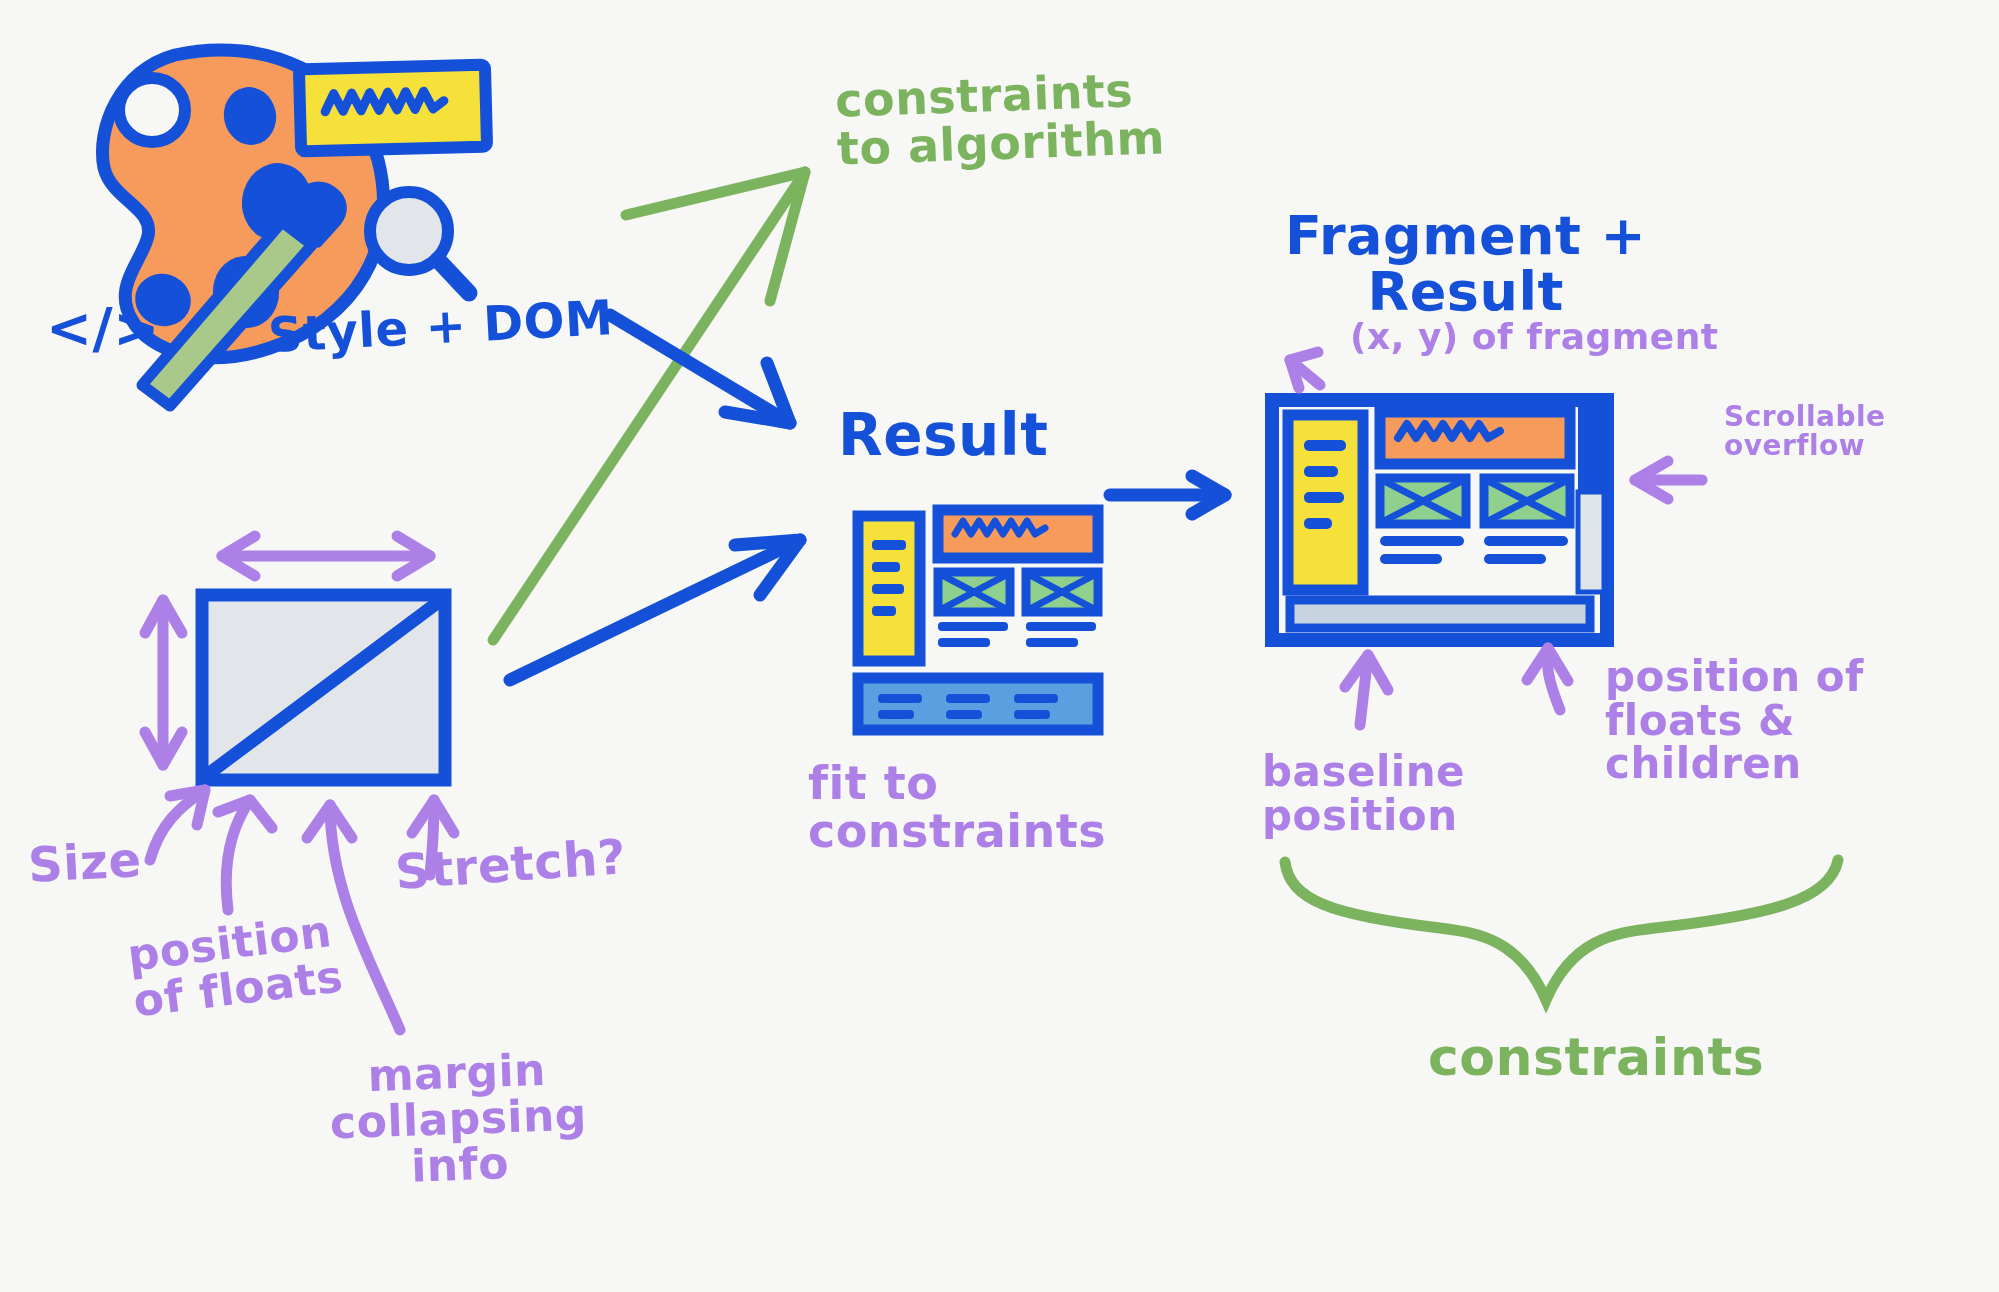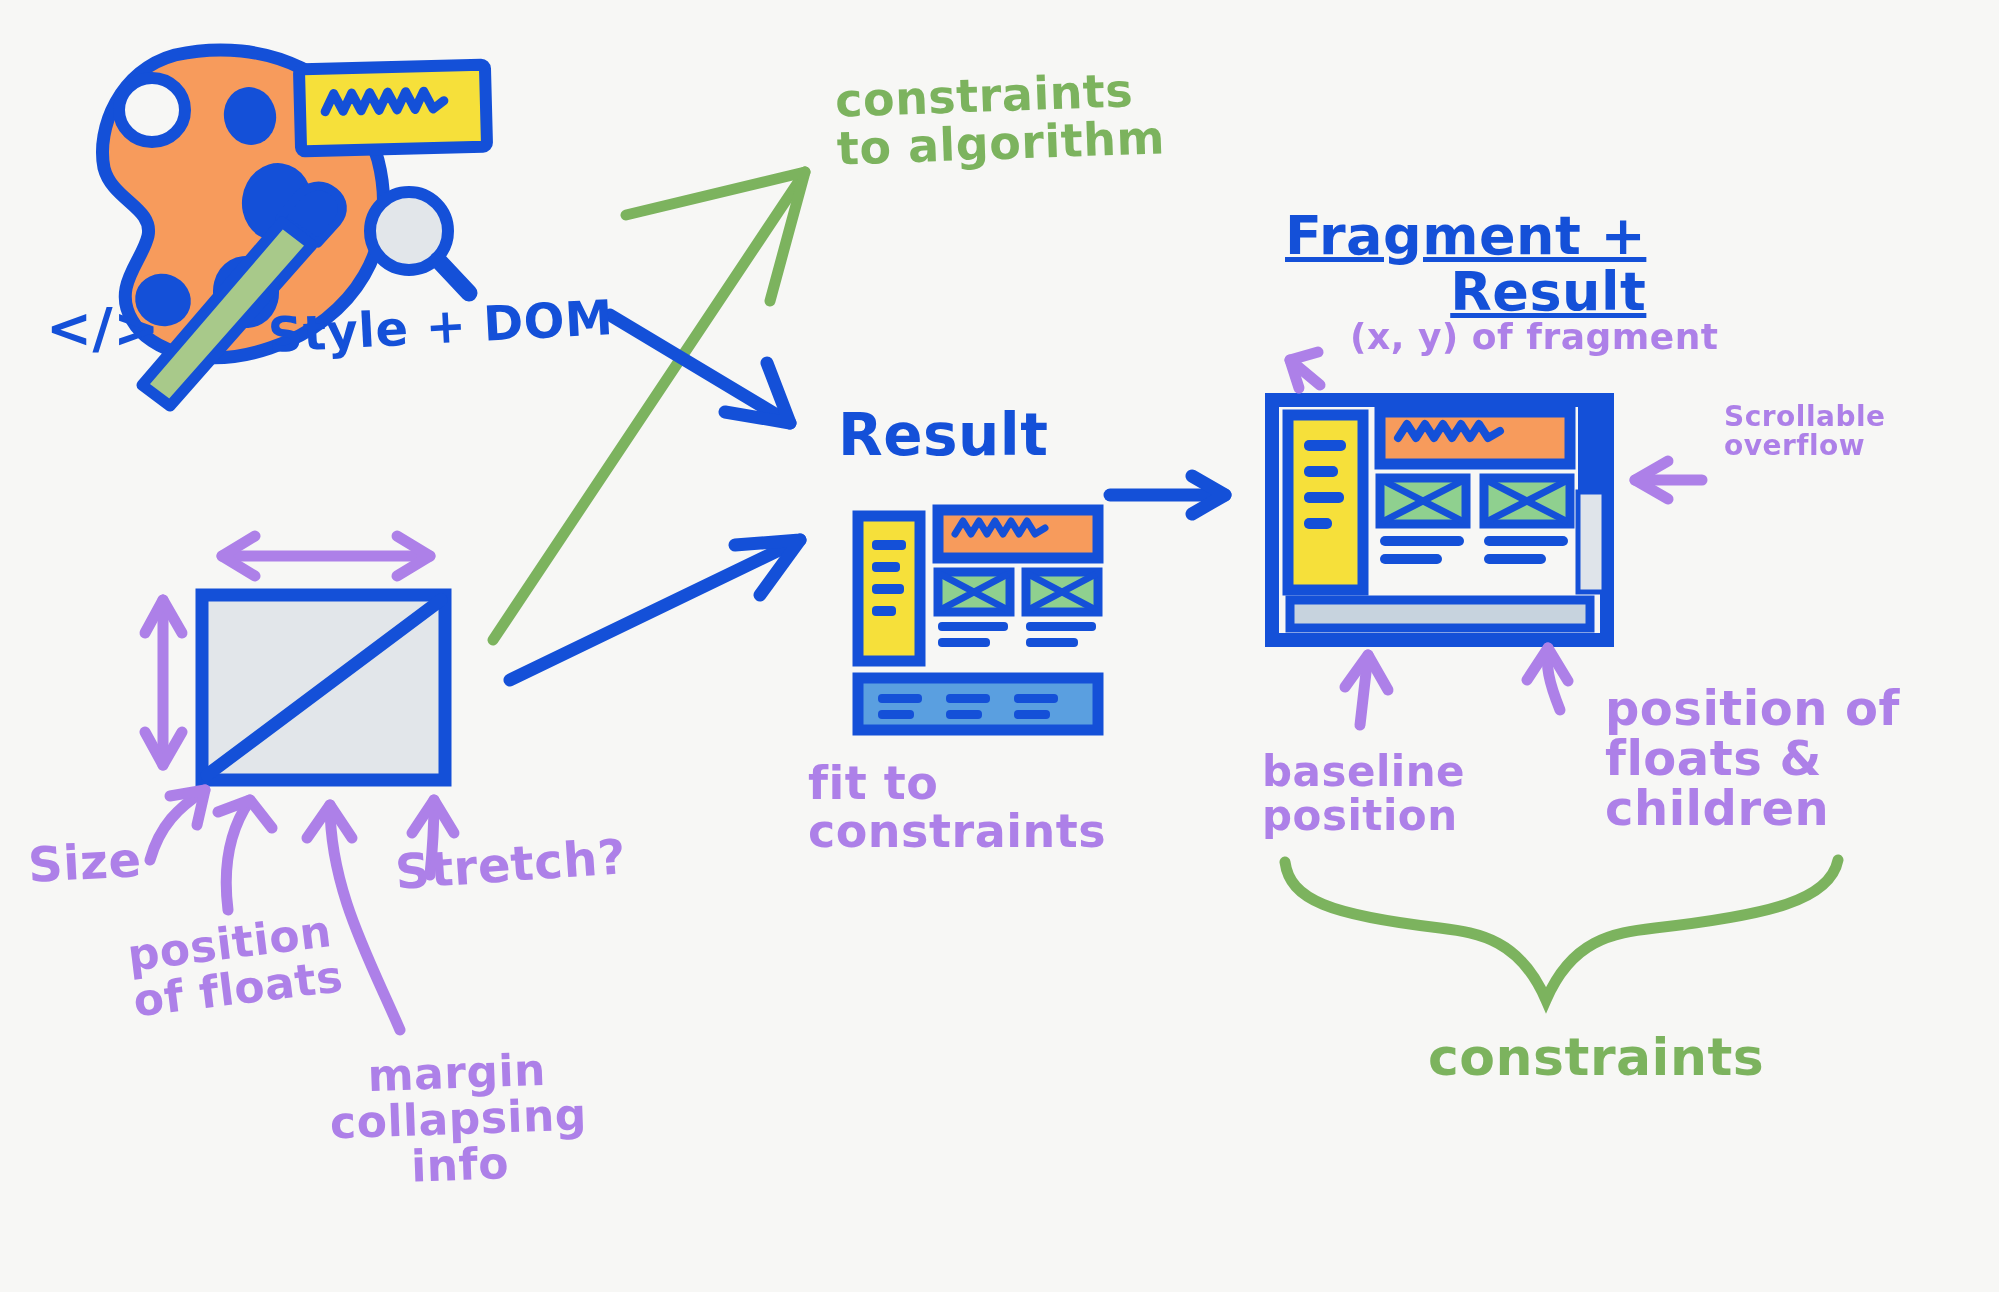--- a/index.html
+++ b/index.html
@@ -196,32 +196,32 @@
 <div class="lbl hand blue" style="left:268px;top:302px;font-size:48px;transform:rotate(-3deg);">Style + DOM</div>
 
 <div class="lbl hand green" style="left:836px;top:72px;font-size:46px;transform:rotate(-2deg);">constraints
 to algorithm</div>
 
 <div class="lbl hand blue" style="left:838px;top:405px;font-size:58px;">Result</div>
 
 <div class="lbl hand purple" style="left:808px;top:760px;font-size:46px;">fit to
 constraints</div>
 
-<div class="lbl hand blue" style="left:1285px;top:208px;font-size:54px;text-align:right;text-decoration:underline;">Fragment +
+<div class="lbl hand blue" style="left:1285px;top:208px;font-size:54px;text-align:center;">Fragment +
 Result</div>
 
 <div class="lbl hand purple" style="left:1350px;top:318px;font-size:36px;">(x, y) of fragment</div>
 
 <div class="lbl hand purple" style="left:1712px;top:402px;font-size:28px;margin-left:12px;">Scrollable
 overflow</div>
 
 <div class="lbl hand purple" style="left:1262px;top:730px;font-size:42px;margin-top:20px;">baseline
 position</div>
 
-<div class="lbl hand purple" style="left:1605px;top:684px;font-size:48px;">position of
+<div class="lbl hand purple" style="left:1605px;top:655px;font-size:42px;">position of
 floats &amp;
 children</div>
 
 <div class="lbl hand green" style="left:1428px;top:1030px;font-size:52px;">constraints</div>
 
 <div class="lbl hand purple" style="left:28px;top:838px;font-size:48px;transform:rotate(-3deg);">Size</div>
 
 <div class="lbl hand purple" style="left:130px;top:920px;font-size:44px;transform:rotate(-7deg);">position
 of floats</div>
 

